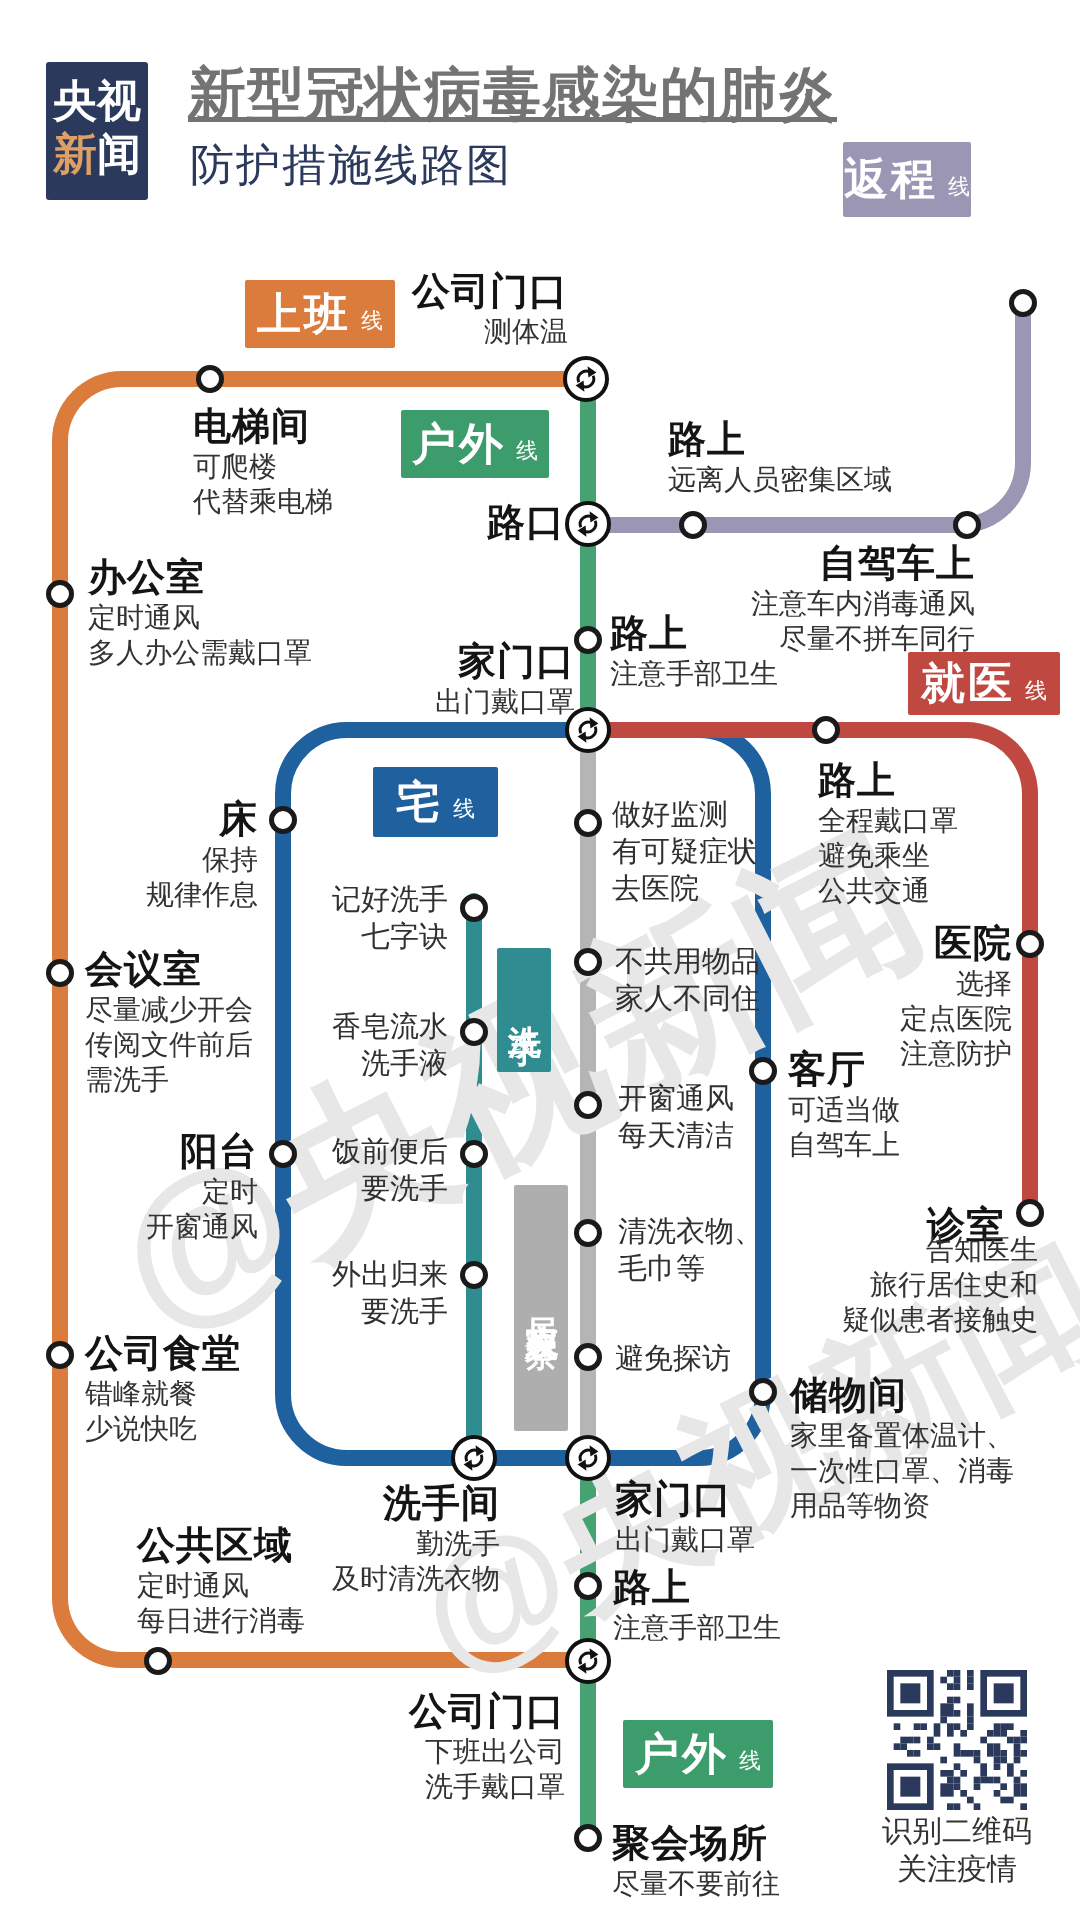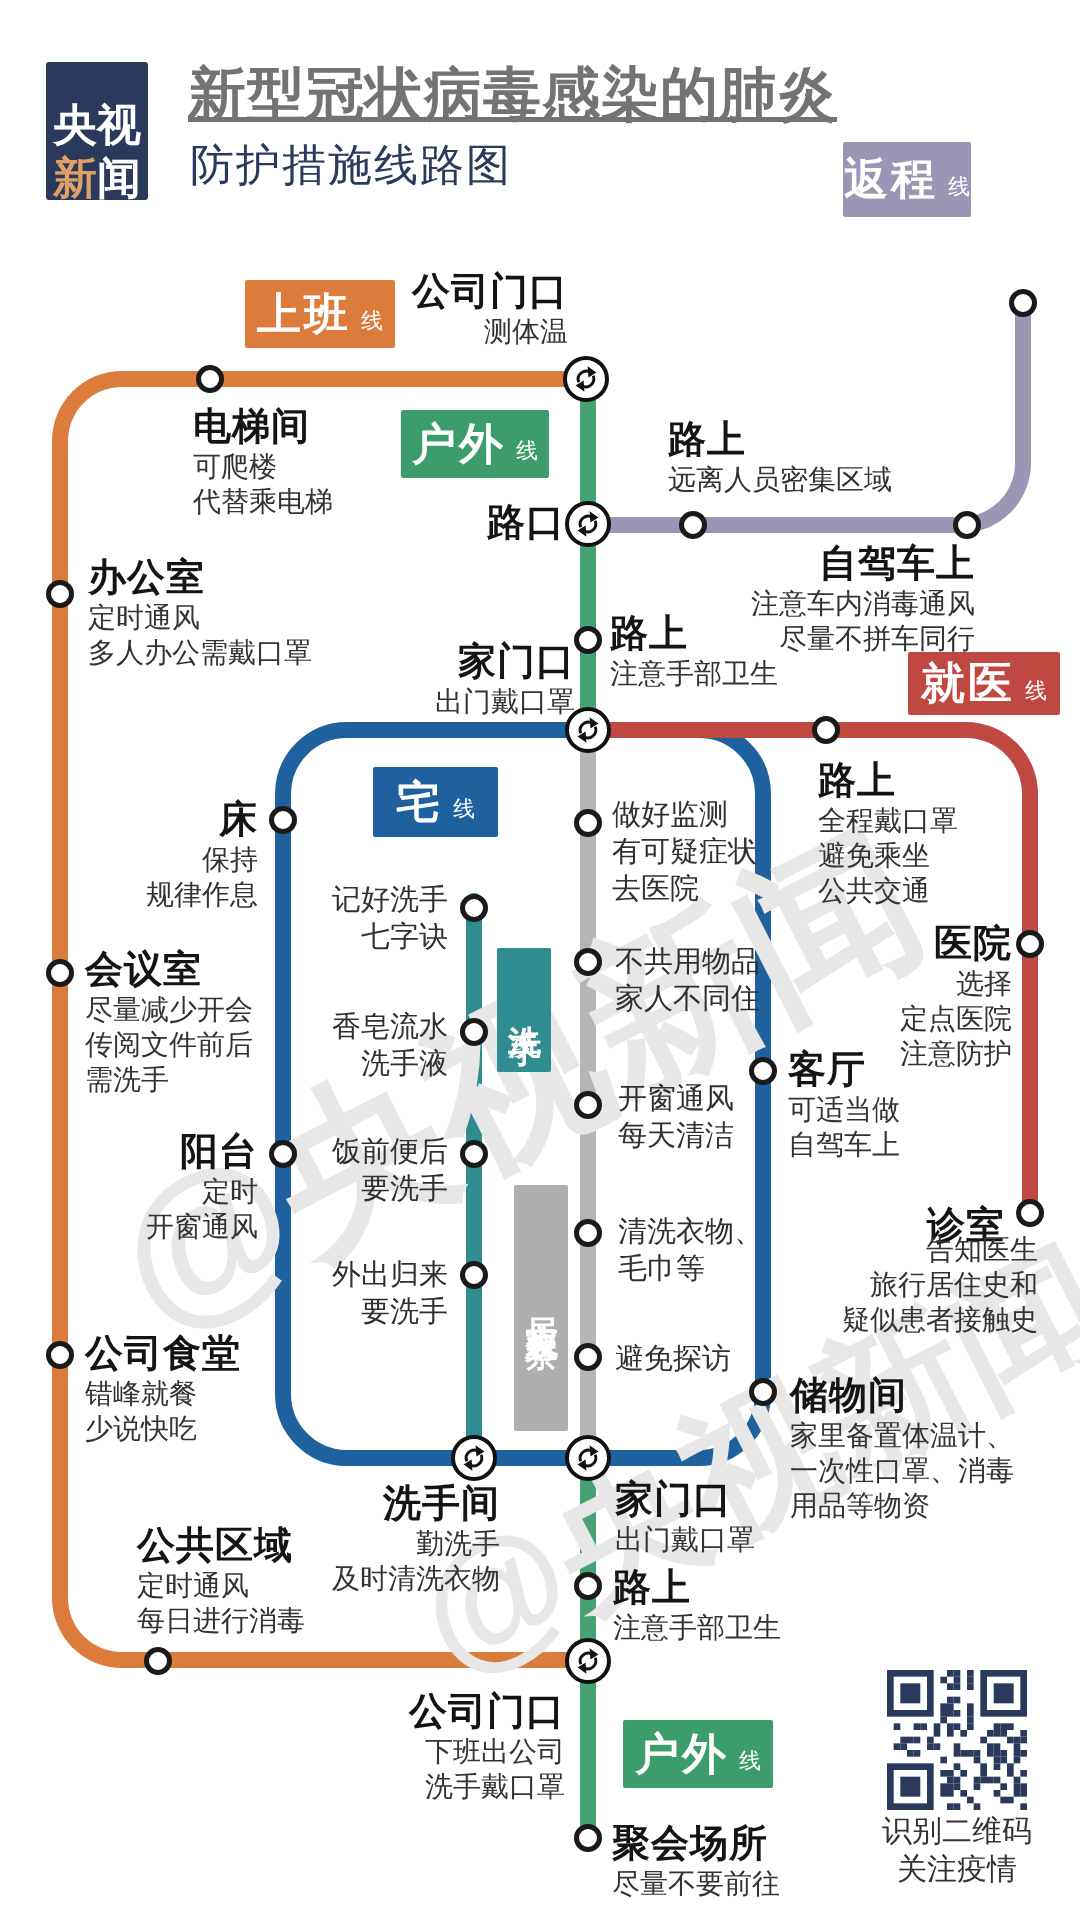--- a/index.html
+++ b/index.html
@@ -3,21 +3,21 @@
 <meta charset="utf-8">
 <style>
   * { margin:0; padding:0; box-sizing:border-box; }
   html,body { width:1080px; height:1920px; background:#ffffff; overflow:hidden;
     font-family:"Liberation Sans","DejaVu Sans",sans-serif; }
   #stage { position:relative; width:1080px; height:1920px; background:#fff; }
 
   
   #logo { position:absolute; left:46px; top:62px; width:102px; height:138px;
     background:#2b3a5c; color:#fff; font-weight:700; font-size:44px; line-height:53px;
-    text-align:center; padding-top:36px; border-radius:3px; }
+    text-align:center; padding-top:12px; border-radius:3px; }
   #logo .accent { color:#dfa066; }
   #title1 { position:absolute; left:188px; top:56px; font-size:58px; font-weight:700;
     color:#737373; letter-spacing:1px;text-decoration:underline; }
   #title2 { position:absolute; left:190px; top:136px; font-size:44px; font-weight:400;
     color:#2b3a5c; letter-spacing:2px; }
 
   
   .wm { position:absolute; color:#e7e7e7; font-weight:700; white-space:nowrap;
     transform-origin:left center; z-index:0; }
 

